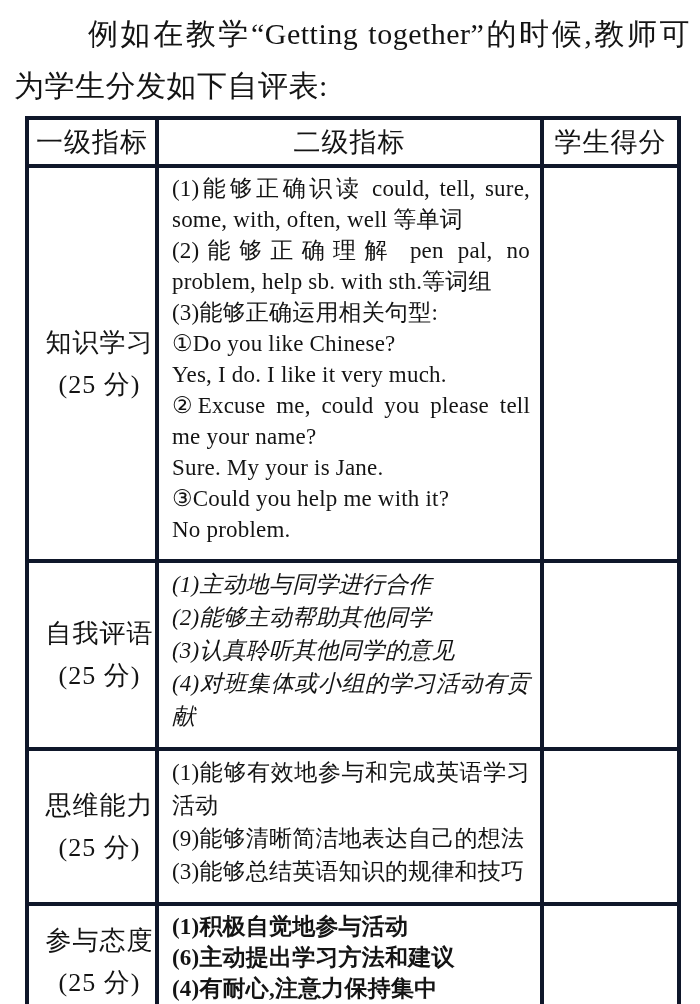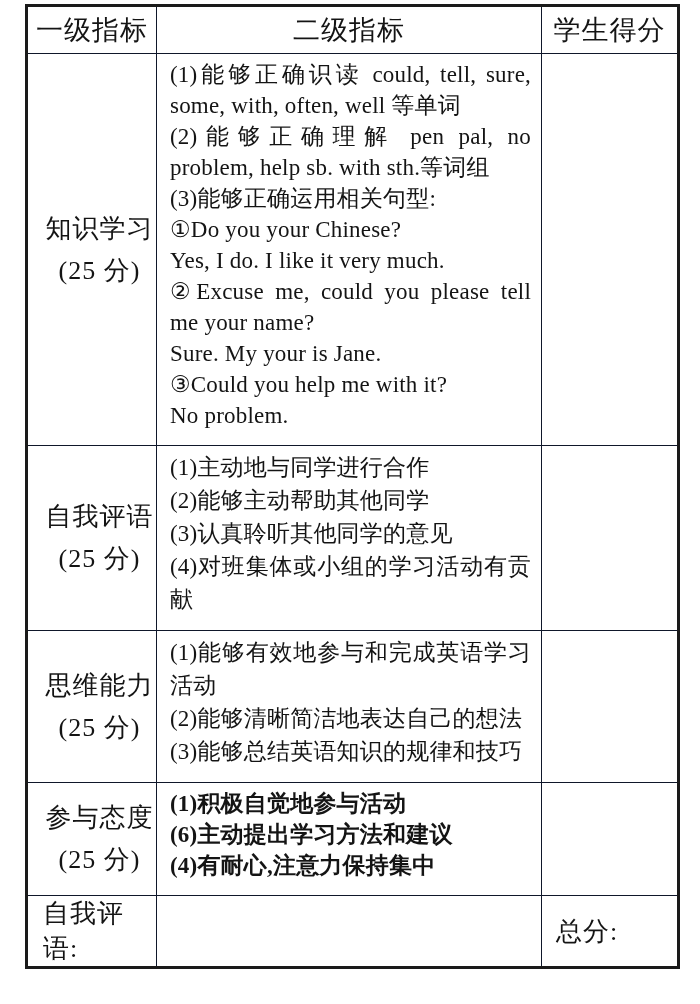--- a/index.html
+++ b/index.html
@@ -25,21 +25,21 @@
     letter-spacing: 0.5px;
   }
   table.eval-table {
     border-collapse: collapse;
     table-layout: fixed;
     width: 652px;
     margin: 4px 0 0 25px;
     border: 3px solid #1a1a1a;
   }
   .eval-table th, .eval-table td {
-    border: 1px solid #0f172a;
+    border: 4px solid #0f172a;
     padding: 0;
   }
   .eval-table th.hdr {
     height: 48px;
     font-size: 27px;
     font-weight: normal;
     text-align: center;
     vertical-align: middle;
     letter-spacing: 1px;
   }
@@ -58,21 +58,21 @@
     vertical-align: top;
     padding: 5px 10px 14px 13px;
     font-size: 23px;
   }
   td.crit p {
     margin: 0;
     text-align: justify;
     letter-spacing: 0.2px;
   }
   tr.r1 td.crit p { line-height: 31px; }
-  tr.r2 td.crit p { line-height: 33px; }
+  tr.r2 td.crit p { line-height: 33px; font-style: italic; }
   tr.r3 td.crit p { line-height: 33px; }
   tr.r4 td.crit p { line-height: 31px; font-weight: bold; }
   td.score { vertical-align: middle; }
   td.foot-label {
     font-size: 26px;
     vertical-align: middle;
     padding-left: 15px;
     letter-spacing: 1px;
   }
   td.foot-total {
@@ -80,20 +80,21 @@
     vertical-align: middle;
     padding-left: 14px;
     letter-spacing: 1px;
   }
 </style>
 </head>
 <body>
 
 <div class="page">
 
+  <p class="intro">例如在教学“Getting together”的时候,教师可为学生分发如下自评表:</p>
 
   <table class="eval-table">
     <colgroup>
       <col style="width:130px">
       <col style="width:385px">
       <col style="width:137px">
     </colgroup>
     <tbody>
         <tr>
       <th class="hdr">一级指标</th>
@@ -103,21 +104,21 @@
 
     <tr class="r1">
       <td class="cat">
         <div class="cat-line">知识学习</div>
         <div class="cat-line">(25 分)</div>
       </td>
       <td class="crit">
         <p>(1)能够正确识读 could, tell, sure, some, with, often, well 等单词</p>
         <p>(2)能够正确理解 pen pal, no problem, help sb. with sth.等词组</p>
         <p>(3)能够正确运用相关句型:</p>
-        <p>①Do you your Chinese?</p>
+        <p>①Do you like Chinese?</p>
         <p>Yes, I do. I like it very much.</p>
         <p>②Excuse me, could you please tell me your name?</p>
         <p>Sure. My your is Jane.</p>
         <p>③Could you help me with it?</p>
         <p>No problem.</p>
       </td>
       <td class="score"></td>
     </tr>
 
     <tr class="r2">
@@ -134,21 +135,21 @@
       <td class="score"></td>
     </tr>
 
     <tr class="r3">
       <td class="cat">
         <div class="cat-line">思维能力</div>
         <div class="cat-line">(25 分)</div>
       </td>
       <td class="crit">
         <p>(1)能够有效地参与和完成英语学习活动</p>
-        <p>(2)能够清晰简洁地表达自己的想法</p>
+        <p>(9)能够清晰简洁地表达自己的想法</p>
         <p>(3)能够总结英语知识的规律和技巧</p>
       </td>
       <td class="score"></td>
     </tr>
 
     <tr class="r4">
       <td class="cat">
         <div class="cat-line">参与态度</div>
         <div class="cat-line">(25 分)</div>
       </td>

